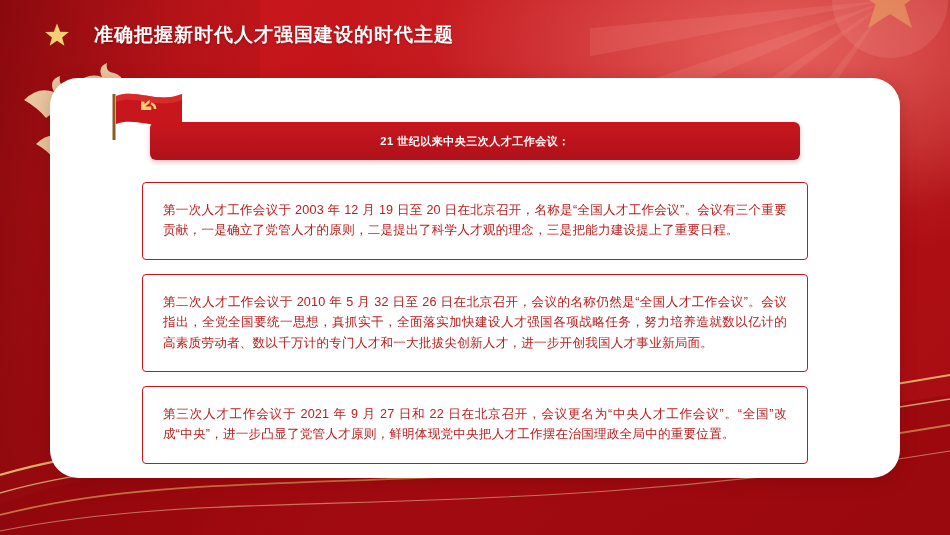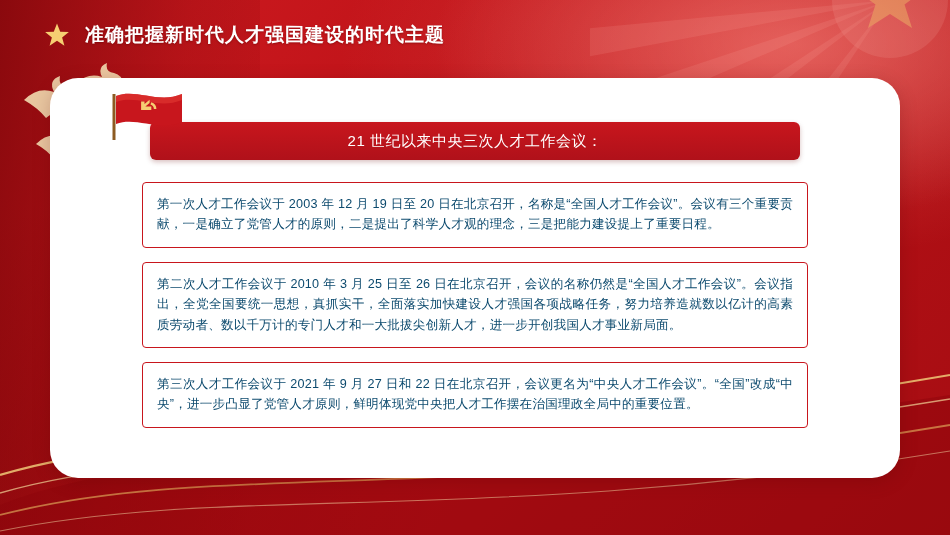--- a/index.html
+++ b/index.html
@@ -56,21 +56,21 @@
     width: 150px; height: 120px;
     opacity: 0.95;
   }
 
   
   .title-row {
     position: absolute;
     left: 44px; top: 22px;
     display: flex;
     align-items: center;
-    gap: 15px;
+    gap: 24px;
     z-index: 6;
   }
   .star-bullet {
     width: 26px; height: 26px;
     display: block;
   }
   .title-text {
     color: #ffffff;
     font-size: 19px;
     font-weight: bold;
@@ -98,22 +98,22 @@
     background: linear-gradient(180deg, #c8161d 0%, #b0111a 100%);
     border-radius: 6px;
     display: flex;
     align-items: center;
     justify-content: center;
     z-index: 6;
     box-shadow: 0 2px 5px rgba(100,0,0,0.25);
   }
   .banner-text {
     color: #ffffff;
-    font-size: 15px;
-    font-weight: normal;
+    font-size: 11px;
+    font-weight: bold;
     letter-spacing: 0.5px;
   }
 
   
   .flag {
     position: absolute;
     left: 112px; top: 88px;
     width: 86px; height: 58px;
     z-index: 7;
   }
@@ -126,22 +126,22 @@
     z-index: 6;
   }
   .txtbox {
     border: 1.6px solid #c8161d;
     border-radius: 4px;
     padding: 9px 12px 10px 12px;
     margin-bottom: 14px;
     background: #ffffff;
   }
   .txtbox p {
-    margin: 2px;
-    color: #0c4a6e;
+    margin: 8px;
+    color: #b91c1c;
     font-size: 12.6px;
     line-height: 1.62;
     text-align: justify;
     letter-spacing: 0.2px;
   }
 
   
 </style>
 </head>
 <body>
@@ -205,20 +205,20 @@
       <path d="M18 5 q6 2 6 8 l-3 0 q0 -4 -4 -5.5 z"></path>
     </g>
     <path d="M2 6 L2 52" stroke="#8d5b22" stroke-width="3" fill="none"></path>
   </svg>
 
   <div class="boxes">
     <div class="txtbox">
       <p>第一次人才工作会议于 2003 年 12 月 19 日至 20 日在北京召开，名称是“全国人才工作会议”。会议有三个重要贡献，一是确立了党管人才的原则，二是提出了科学人才观的理念，三是把能力建设提上了重要日程。</p>
     </div>
     <div class="txtbox">
-      <p>第二次人才工作会议于 2010 年 3 月 25 日至 26 日在北京召开，会议的名称仍然是“全国人才工作会议”。会议指出，全党全国要统一思想，真抓实干，全面落实加快建设人才强国各项战略任务，努力培养造就数以亿计的高素质劳动者、数以千万计的专门人才和一大批拔尖创新人才，进一步开创我国人才事业新局面。</p>
+      <p>第二次人才工作会议于 2010 年 5 月 32 日至 26 日在北京召开，会议的名称仍然是“全国人才工作会议”。会议指出，全党全国要统一思想，真抓实干，全面落实加快建设人才强国各项战略任务，努力培养造就数以亿计的高素质劳动者、数以千万计的专门人才和一大批拔尖创新人才，进一步开创我国人才事业新局面。</p>
     </div>
     <div class="txtbox">
       <p>第三次人才工作会议于 2021 年 9 月 27 日和 22 日在北京召开，会议更名为“中央人才工作会议”。“全国”改成“中央”，进一步凸显了党管人才原则，鲜明体现党中央把人才工作摆在治国理政全局中的重要位置。</p>
     </div>
   </div>
 
 </div>
 
 </body></html>

